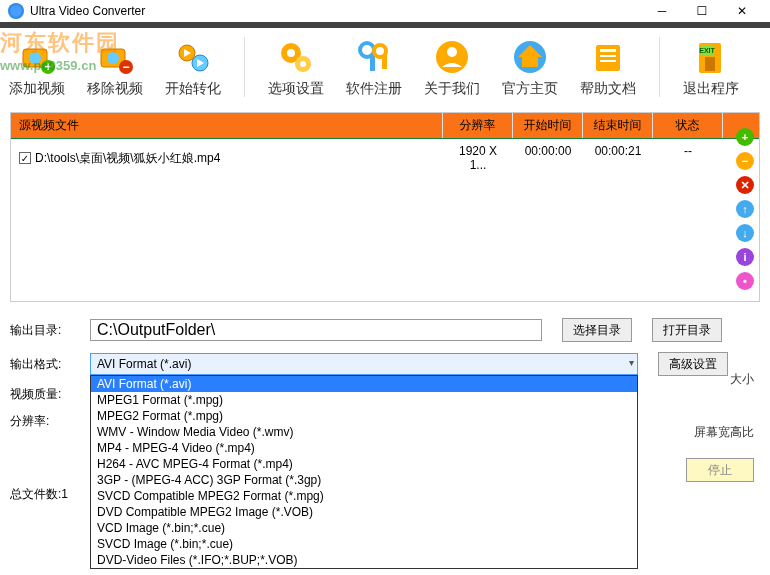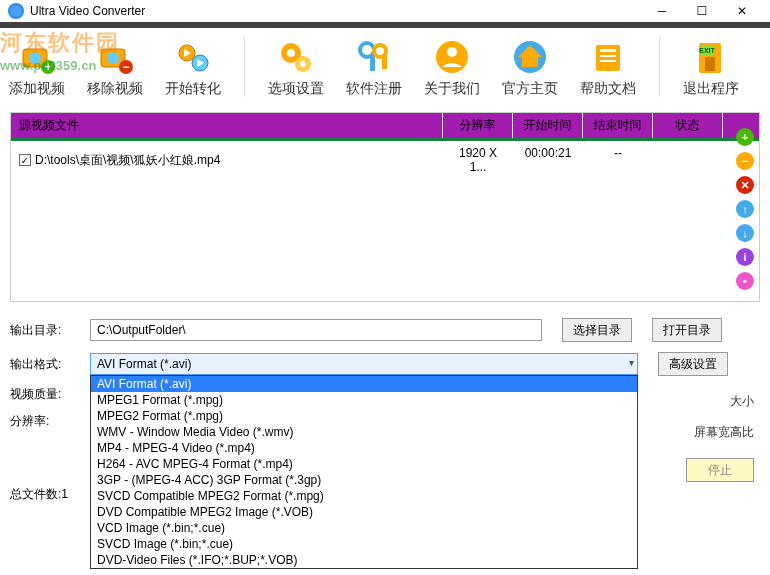--- a/index.html
+++ b/index.html
@@ -11,38 +11,38 @@
 .toolbar { height: 78px; background: #fff; display: flex; align-items: center; padding: 0 6px; gap: 16px; position: relative; }
 .watermark { position: absolute; left: 0; top: 0; pointer-events: none; opacity: 0.5; }
 .watermark-logo { font-size: 22px; color: #ff8800; font-weight: bold; letter-spacing: 2px; }
 .watermark-url { font-size: 13px; color: #1a8a1a; font-weight: bold; }
 .tb-item { display: flex; flex-direction: column; align-items: center; width: 62px; cursor: pointer; padding: 4px 0; }
 .tb-icon { width: 40px; height: 40px; display: flex; align-items: center; justify-content: center; }
 .tb-label { font-size: 14px; color: #333; margin-top: 3px; }
 .tb-sep { width: 1px; height: 60px; background: #ddd; margin: 0 4px; }
 .main { padding: 6px 10px; }
 .table-wrap { border: 1px solid #ccc; height: 190px; overflow: hidden; position: relative; }
-.thead { display: flex; background: #a21caf; border-bottom: 3px solid #15803d; }
+.thead { display: flex; background: #f97316; border-bottom: 1px solid #15803d; }
 .th { padding: 4px 8px; font-size: 12px; border-right: 1px solid #e0e0e0; text-align: center; }
 .th:first-child { text-align: left; }
 .tr { display: flex; padding: 3px 0; }
 .td { padding: 2px 8px; font-size: 12px; text-align: center; }
 .td:first-child { text-align: left; display: flex; align-items: center; gap: 4px; }
 .chk { width: 12px; height: 12px; border: 1px solid #666; display: inline-flex; align-items: center; justify-content: center; font-size: 10px; }
 .col-file { width: 432px; }
 .col-res { width: 70px; }
 .col-start { width: 70px; }
 .col-end { width: 70px; }
 .col-status { width: 70px; }
 .side-btns { position: absolute; right: 16px; top: 128px; display: flex; flex-direction: column; gap: 6px; }
 .side-btn { width: 18px; height: 18px; border-radius: 50%; display: flex; align-items: center; justify-content: center; color: #fff; font-size: 11px; font-weight: bold; cursor: pointer; }
 .form { padding: 10px 10px 0 10px; }
 .row { display: flex; align-items: center; margin-bottom: 10px; gap: 20px; }
 .lbl { width: 60px; font-size: 12px; }
-.inp { height: 22px; border: 1px solid #999; padding: 0 6px; font-size: 12px; background: #fff; }
+.inp { height: 22px; border: 1px solid #999; padding: 0 6px; font-size: 16px; background: #fff; }
 .inp-wide { width: 452px; }
 .btn { height: 24px; padding: 0 10px; border: 1px solid #999; background: #eee; font-size: 12px; cursor: pointer; min-width: 68px; }
 .select-box { position: relative; width: 548px; }
 .select-display { height: 22px; border: 1px solid #4a9eff; background: #e8f2ff; padding: 0 24px 0 6px; font-size: 12px; display: flex; align-items: center; color: #000; }
 .select-arrow { position: absolute; right: 4px; top: 4px; font-size: 10px; color: #555; }
 .dropdown { position: absolute; left: 0; top: 22px; width: 548px; background: #fff; border: 1px solid #333; z-index: 100; }
 .dd-item { padding: 1px 6px; font-size: 12px; cursor: pointer; color: #000; }
 .dd-item.sel { background: #2a7fff; color: #fff; }
 .status { position: absolute; bottom: 6px; left: 10px; right: 10px; display: flex; font-size: 12px; gap: 28px; }
 .covered { position: absolute; right: 16px; font-size: 12px; color: #333; }
@@ -172,20 +172,21 @@
       <div class="th col-start">开始时间</div>
       <div class="th col-end">结束时间</div>
       <div class="th col-status">状态</div>
     </div>
     <div class="tr">
       <div class="td col-file">
         <span class="chk">✓</span>
         <span>D:\tools\桌面\视频\狐妖小红娘.mp4</span>
       </div>
       <div class="td col-res">1920 X 1...</div>
+      <div class="td col-start">00:00:00</div>
       <div class="td col-end">00:00:21</div>
       <div class="td col-status">--</div>
     </div>
   </div>
 </div>
 
 <div class="side-btns">
   <div class="side-btn" style="background:#44bb00">+</div>
   <div class="side-btn" style="background:#ffaa00">−</div>
   <div class="side-btn" style="background:#dd2200">✕</div>
@@ -228,20 +229,20 @@
     <button class="btn">高级设置</button>
   </div>
   <div class="row">
     <div class="lbl">视频质量:</div>
   </div>
   <div class="row">
     <div class="lbl">分辨率:</div>
   </div>
 </div>
 
-<div class="covered" style="top:393px">大小</div>
+<div class="covered" style="top:371px">大小</div>
 <div class="covered" style="top:424px">屏幕宽高比</div>
 <button class="btn" style="position:absolute;right:16px;top:458px;background:#fef9c3;color:#888;width:68px">停止</button>
 
 <div class="status" style="top:486px;position:absolute">
   <span><span>总文件数:</span><span>1</span></span>
   <span>总</span>
 </div>
 
 </body></html>

